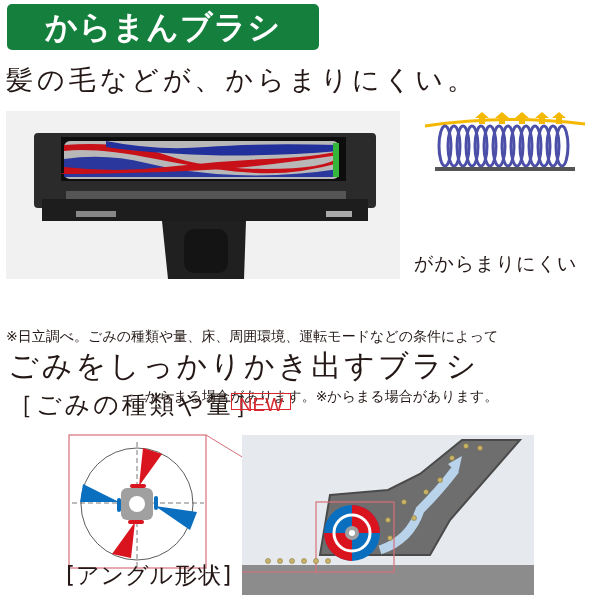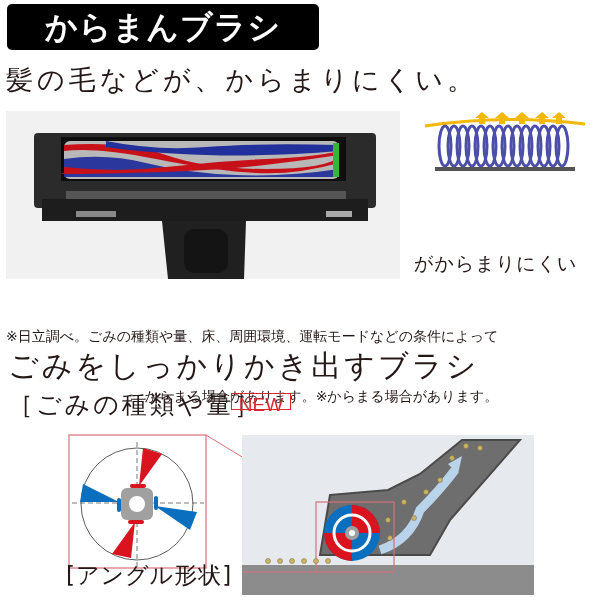--- a/index.html
+++ b/index.html
@@ -1,20 +1,20 @@
 <!DOCTYPE html>
 <html><head>
 <meta charset="utf-8">
 <style>
   html, body { margin:0; padding:0; }
   body { width:600px; height:600px; background:#ffffff; position:relative; overflow:hidden;
          font-family:"DejaVu Sans", "Liberation Sans", sans-serif; color:#231815; }
   .abs { position:absolute; }
 
-  .banner { left:7px; top:4px; width:312px; height:46px; background:#000000; border-radius:5px; }
+  .banner { left:7px; top:4px; width:312px; height:46px; background:#15803d; border-radius:5px; }
   .banner-text { left:0; top:0; width:312px; height:46px; line-height:46px; text-align:center;
                  color:#fff; font-weight:bold; font-size:32px; letter-spacing:1px; }
 
   .headline { left:6px; top:62px; font-size:27px; letter-spacing:4px; white-space:nowrap;text-align:right; }
 
   .photo { left:6px; top:111px; width:394px; height:168px; background:#f0f0f0; overflow:hidden; }
 
   .diagram-small { left:420px; top:112px; width:170px; height:60px; }
   .side-text { left:414px; top:196px; font-size:19px; line-height:27px; letter-spacing:1px; white-space:pre; }
 

